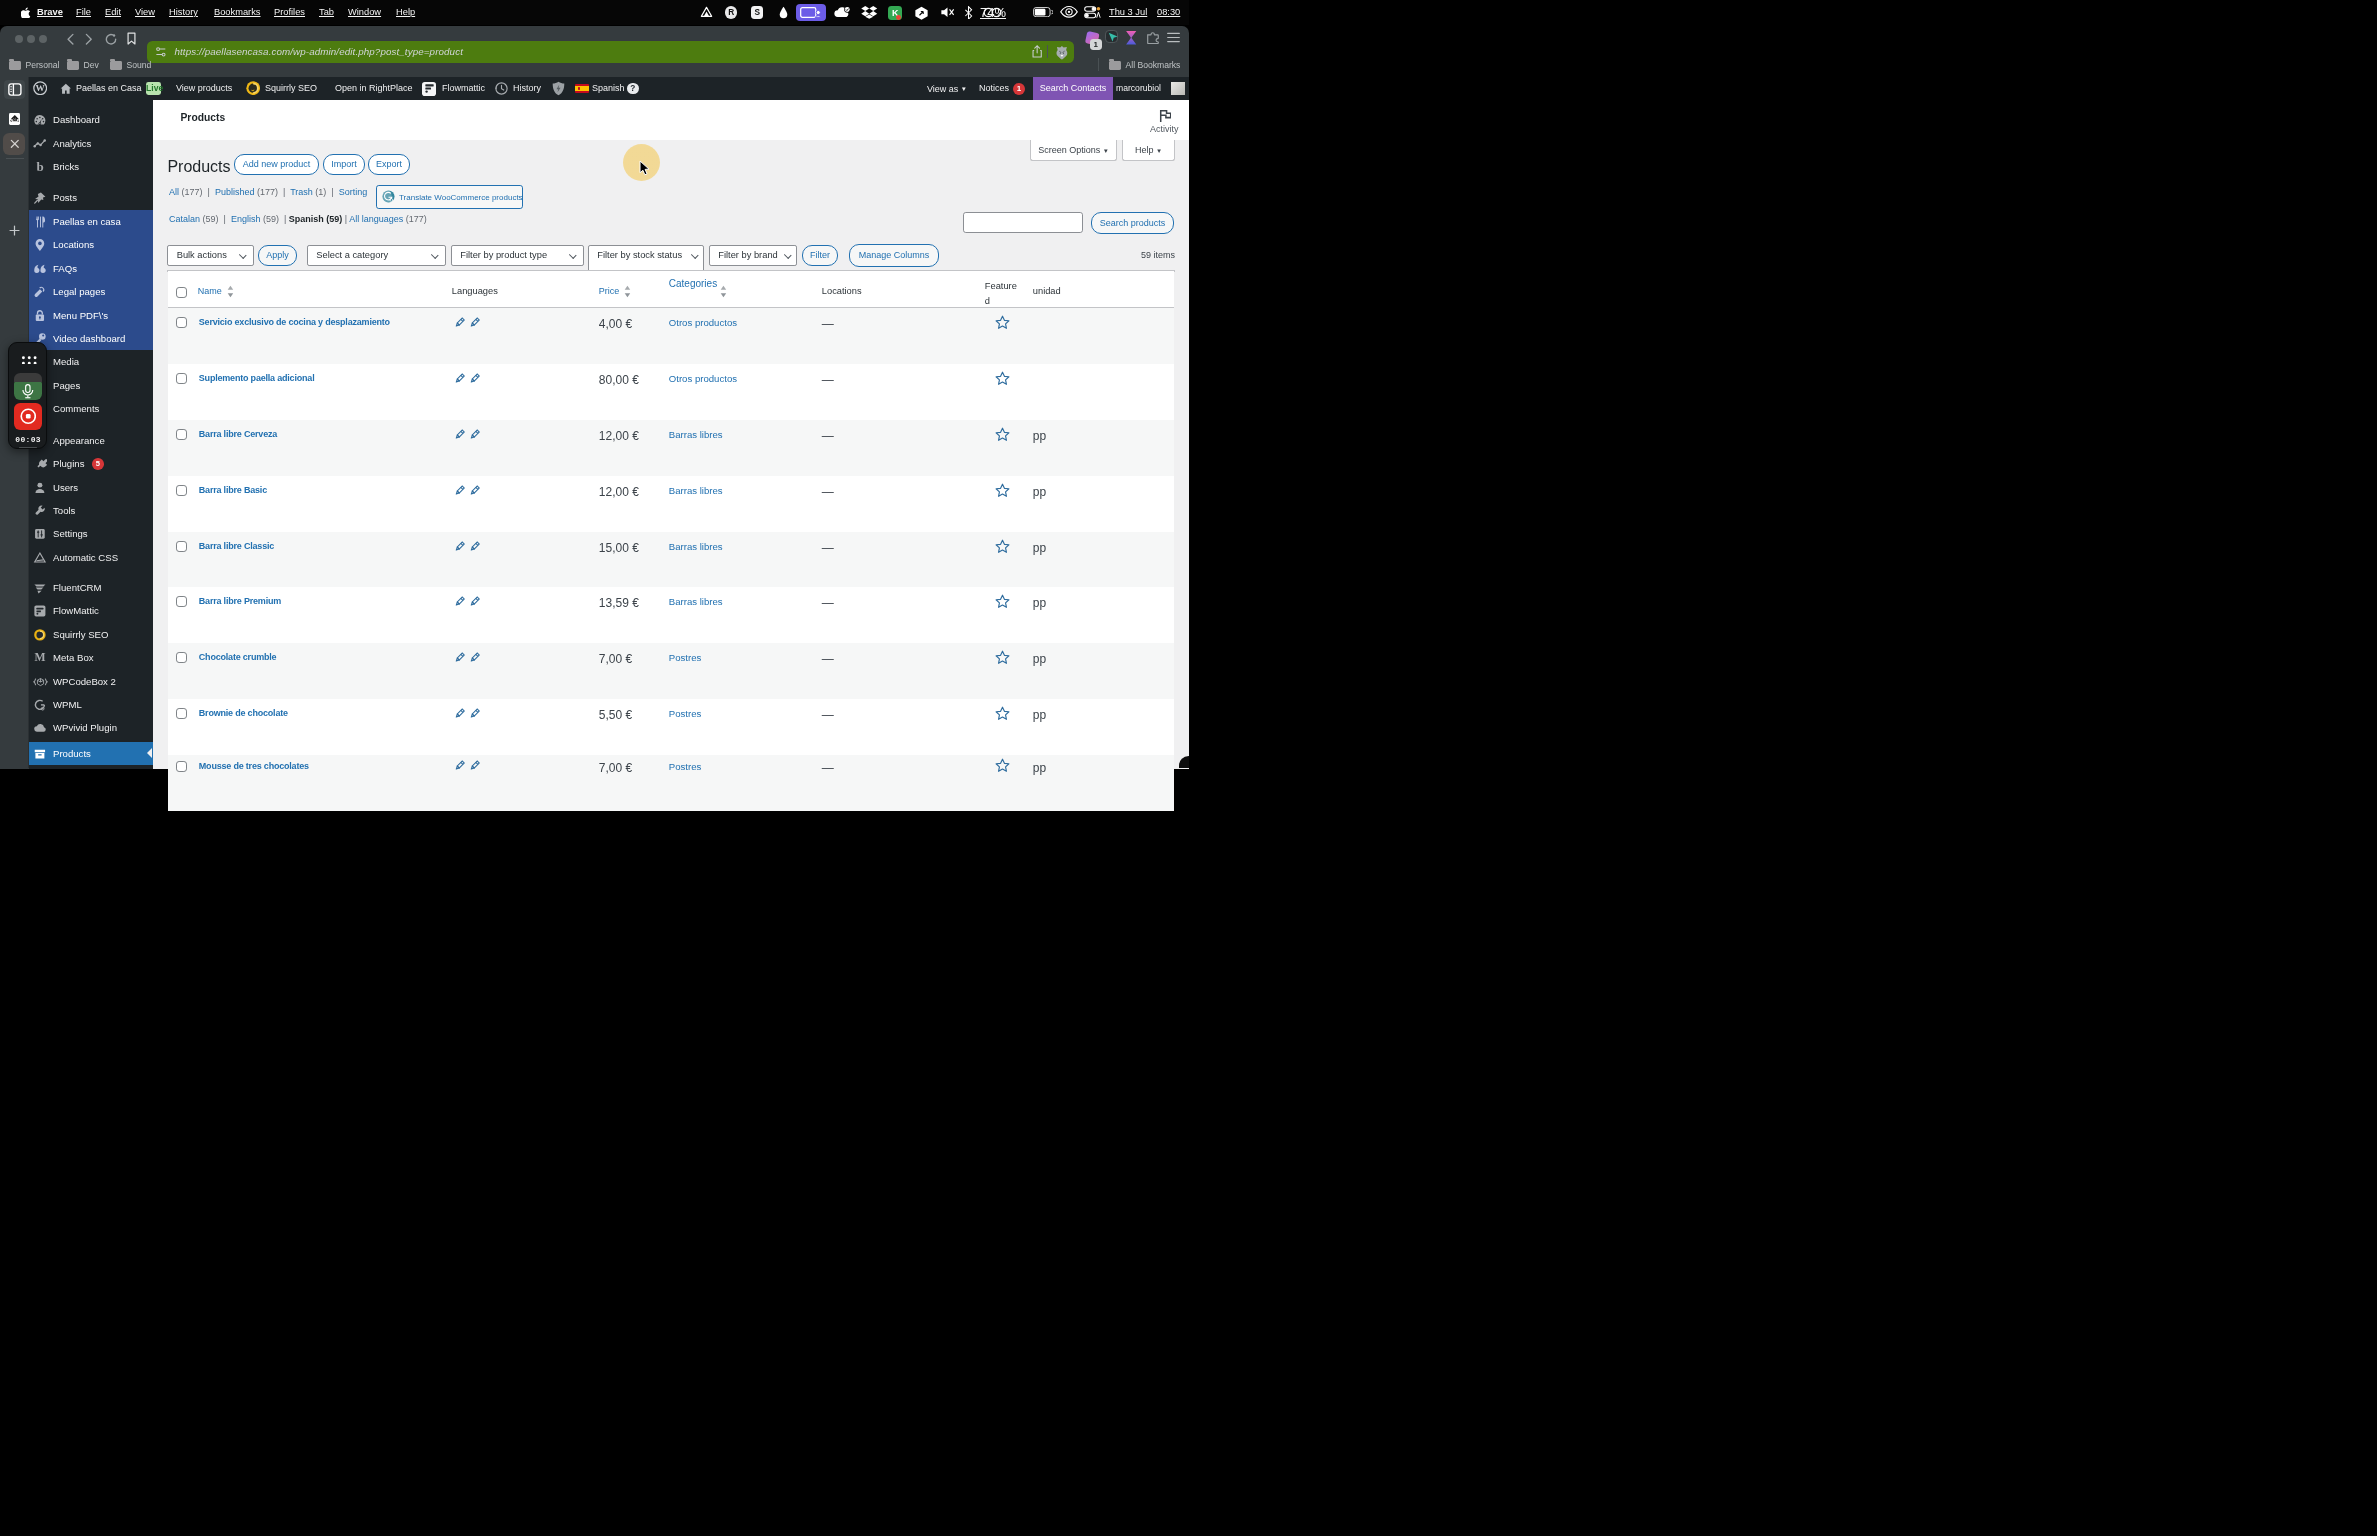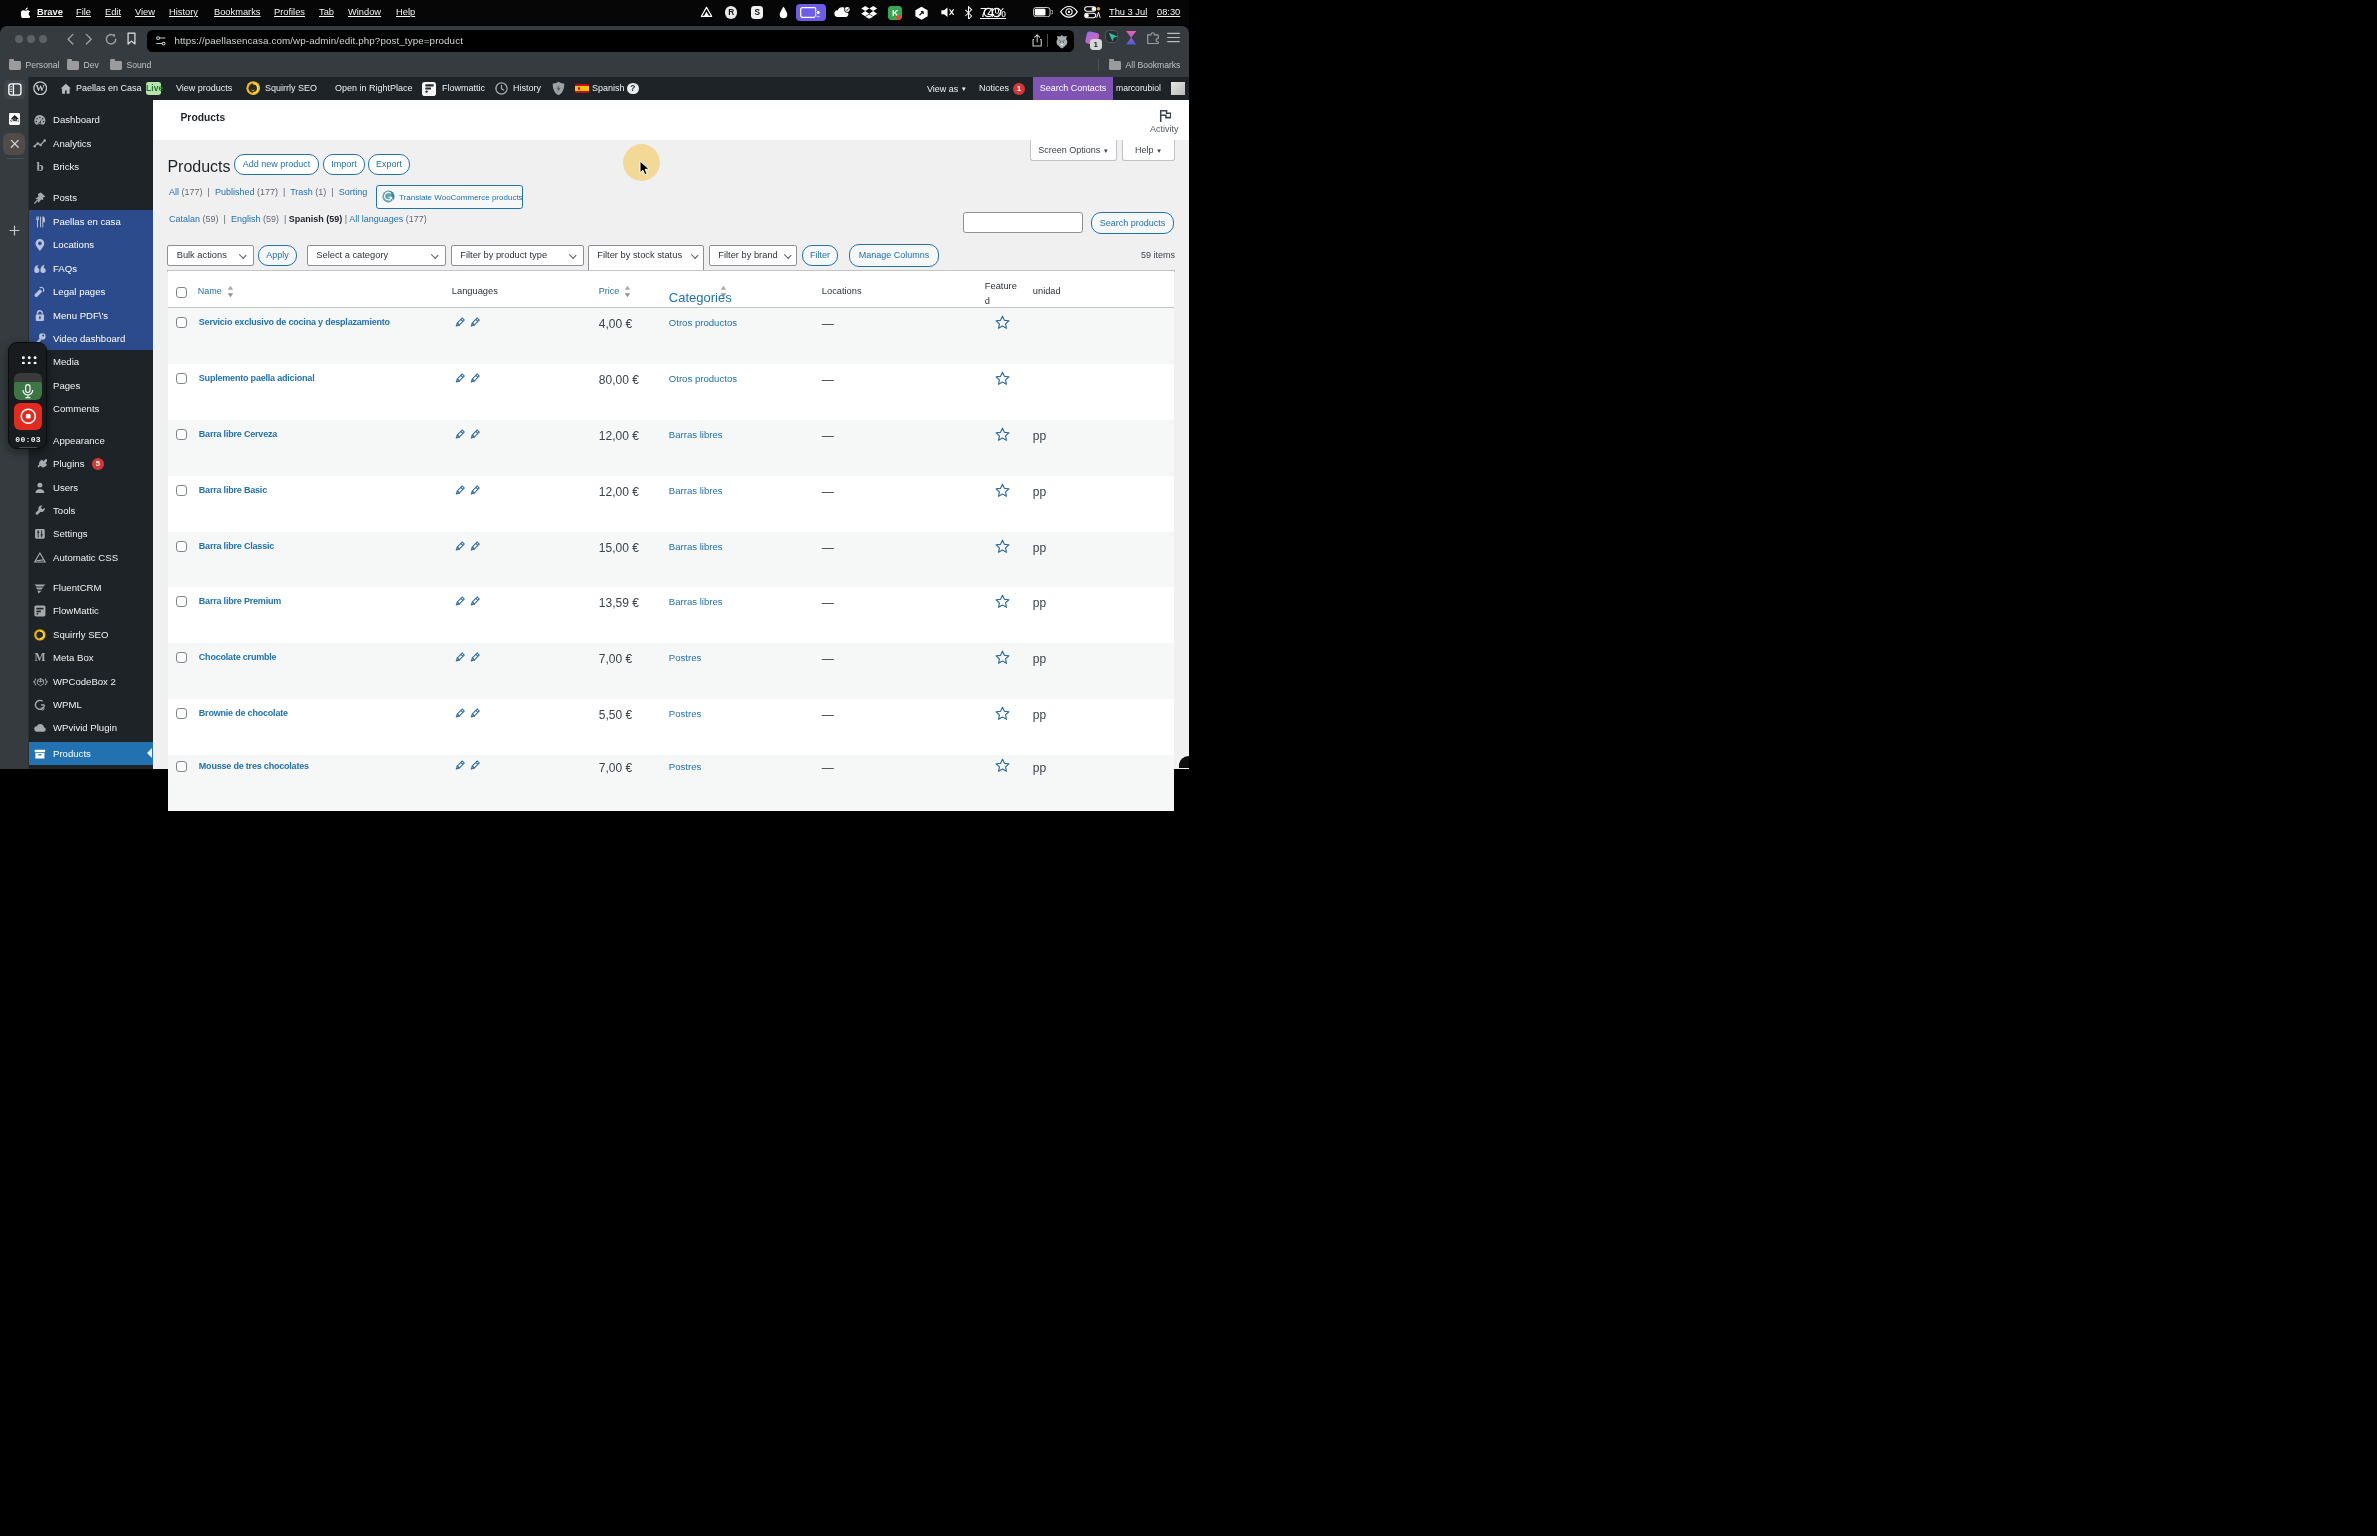--- a/index.html
+++ b/index.html
@@ -5,21 +5,21 @@
   * { margin:0; padding:0; box-sizing:border-box; }
   html,body { width:1189px; height:768px; overflow:hidden; background:#000; }
   body { font-family:"Liberation Sans", sans-serif; -webkit-font-smoothing:antialiased; }
   .abs { position:absolute; }
   
   #menubar { position:absolute; left:0; top:0; width:1189px; height:25px; background:#060606; color:#fff; }
   #menubar .mi { position:absolute; top:0; height:25px; line-height:25px; font-size:9.3px; color:#f4f4f4;text-decoration:underline; }
   
   #window { position:absolute; left:0; top:25.5px; width:1189px; height:743px; background:#353b3e; border-radius:6.9px 6.9px 0 0; overflow:hidden; }
   .tl { position:absolute; top:35px; width:8.3px; height:8.3px; border-radius:50%; background:#5d6365; }
-  #urlbar { position:absolute; left:147px; top:4px; width:927px; height:22px; background:#000000; border-radius:5.5px; }
+  #urlbar { position:absolute; left:147px; top:15px; width:927px; height:22px; background:#4d7c0f; border-radius:5.5px;font-style:italic; }
   #bookmarks { position:absolute; left:0; top:27px; width:1189px; height:25px; }
   .bfolder { position:absolute; top:5.5px; height:13.8px; }
   .bficon { display:inline-block; width:11.7px; height:9px; background:#9b9b9d; border-radius:1.4px; position:relative; vertical-align:middle; margin-right:4.8px; }
   .bficon:before { content:""; position:absolute; left:0; top:-1.7px; width:4.8px; height:2.1px; background:#9b9b9d; border-radius:1px 1px 0 0; }
   .bftext { font-size:8.6px; color:#bfc3c5; vertical-align:middle; }
   
   #strip { position:absolute; left:0; top:77px; width:29px; height:691px; background:#353b3e; border-right:0.7px solid #2b3033; }
   
   #adminbar { position:absolute; left:29px; top:77px; width:1160px; height:23px; background:#1d2327; color:#f0f0f1; font-size:9px; }
   #adminbar .ab { position:absolute; top:0; height:23px; line-height:23px; white-space:nowrap; }
@@ -586,21 +586,21 @@
       <svg class="abs" style="left:59px;top:14.4px" width="6.9" height="13" viewBox="0 0 10 19">
           <path d="M5 1 L9 7 H1 Z" fill="#a6aaad"></path>
           <path d="M5 18 L1 12 H9 Z" fill="#8f959a"></path>
         </svg>
       <div class="abs" style="left:284px;top:15px;font-size:9.3px;color:#2c3338">Languages</div>
       <div class="abs" style="left:431px;top:15px;font-size:9px;color:#2271b1;font-weight:500">Price</div>
       <svg class="abs" style="left:456px;top:14.4px" width="6.9" height="13" viewBox="0 0 10 19">
           <path d="M5 1 L9 7 H1 Z" fill="#a6aaad"></path>
           <path d="M5 18 L1 12 H9 Z" fill="#8f959a"></path>
         </svg>
-      <div class="abs" style="left:501px;top:19px;font-size:13px;color:#2271b1;font-weight:500">Categories</div>
+      <div class="abs" style="left:501px;top:7px;font-size:10px;color:#2271b1;font-weight:500">Categories</div>
       <svg class="abs" style="left:552px;top:14.4px" width="6.9" height="13" viewBox="0 0 10 19">
           <path d="M5 1 L9 7 H1 Z" fill="#a6aaad"></path>
           <path d="M5 18 L1 12 H9 Z" fill="#8f959a"></path>
         </svg>
       <div class="abs" style="left:654px;top:15px;font-size:9.3px;color:#2c3338">Locations</div>
       <div class="abs" style="left:817px;top:8px;width:34px;font-size:9.3px;color:#2c3338;line-height:15px;word-break:break-all">Featured</div>
       <div class="abs" style="left:865px;top:15px;font-size:9.3px;color:#2c3338">unidad</div>
     </div>
     <div class="trow" style="top:37px;background:#f6f7f7">
       <div class="cb" style="left:8.3px;top:9px"></div>

